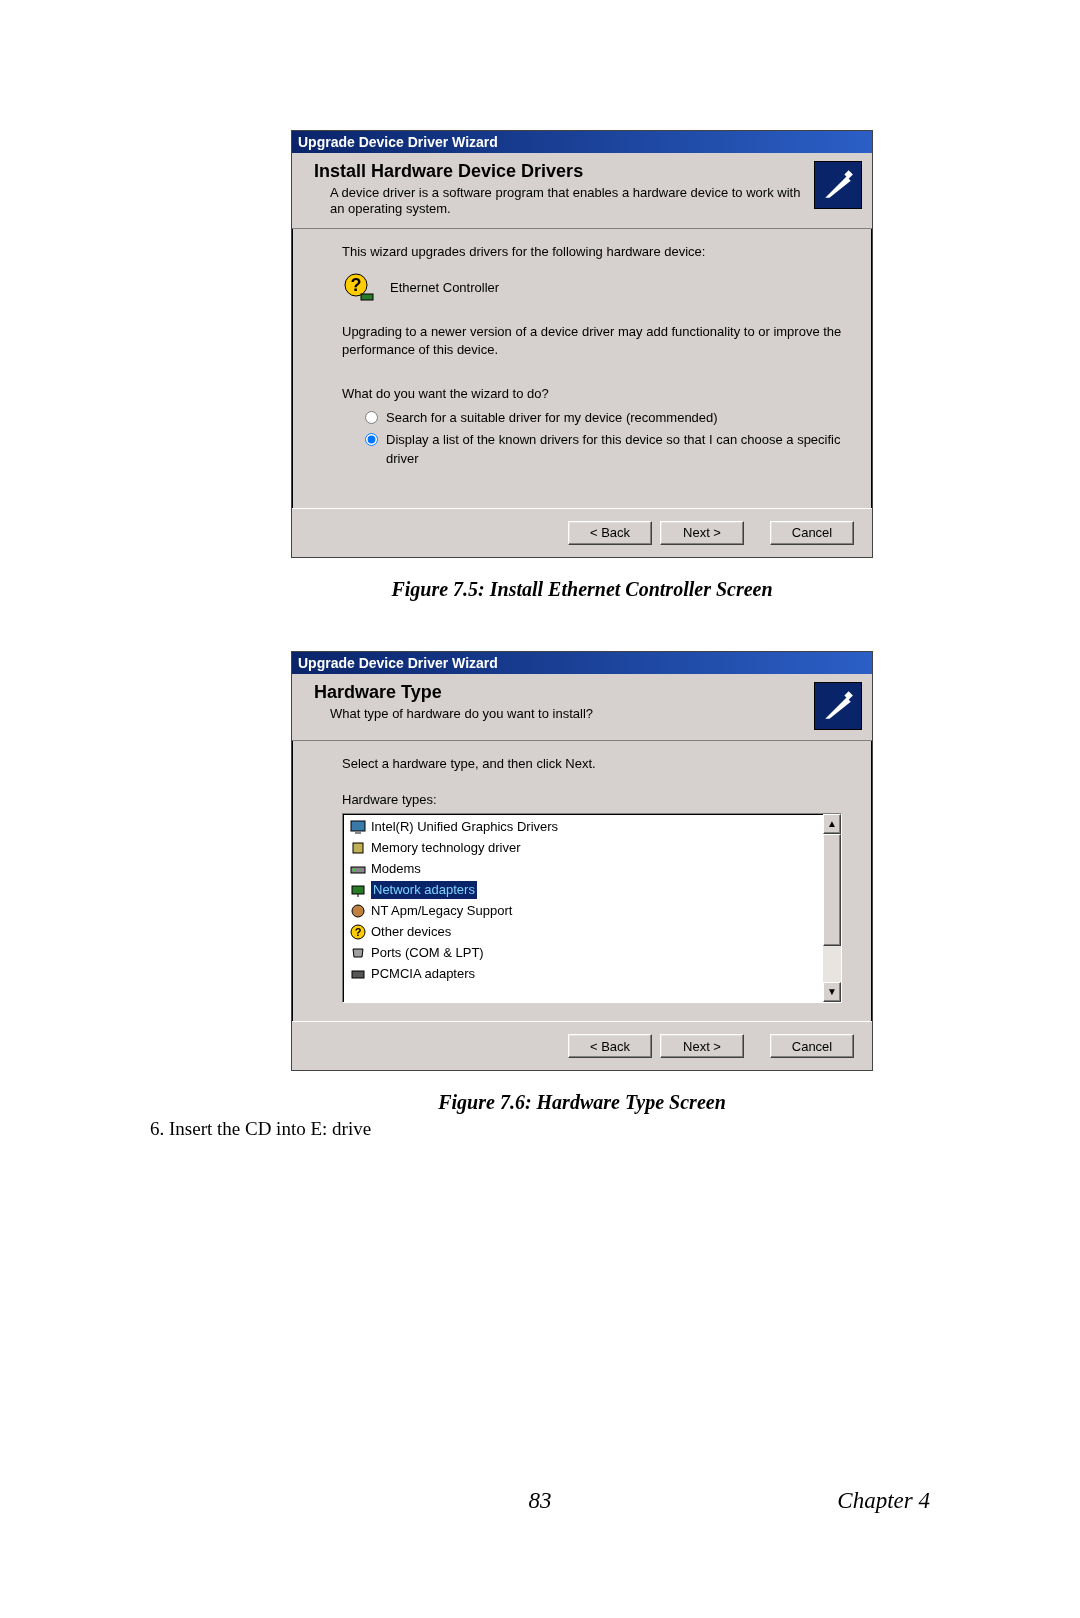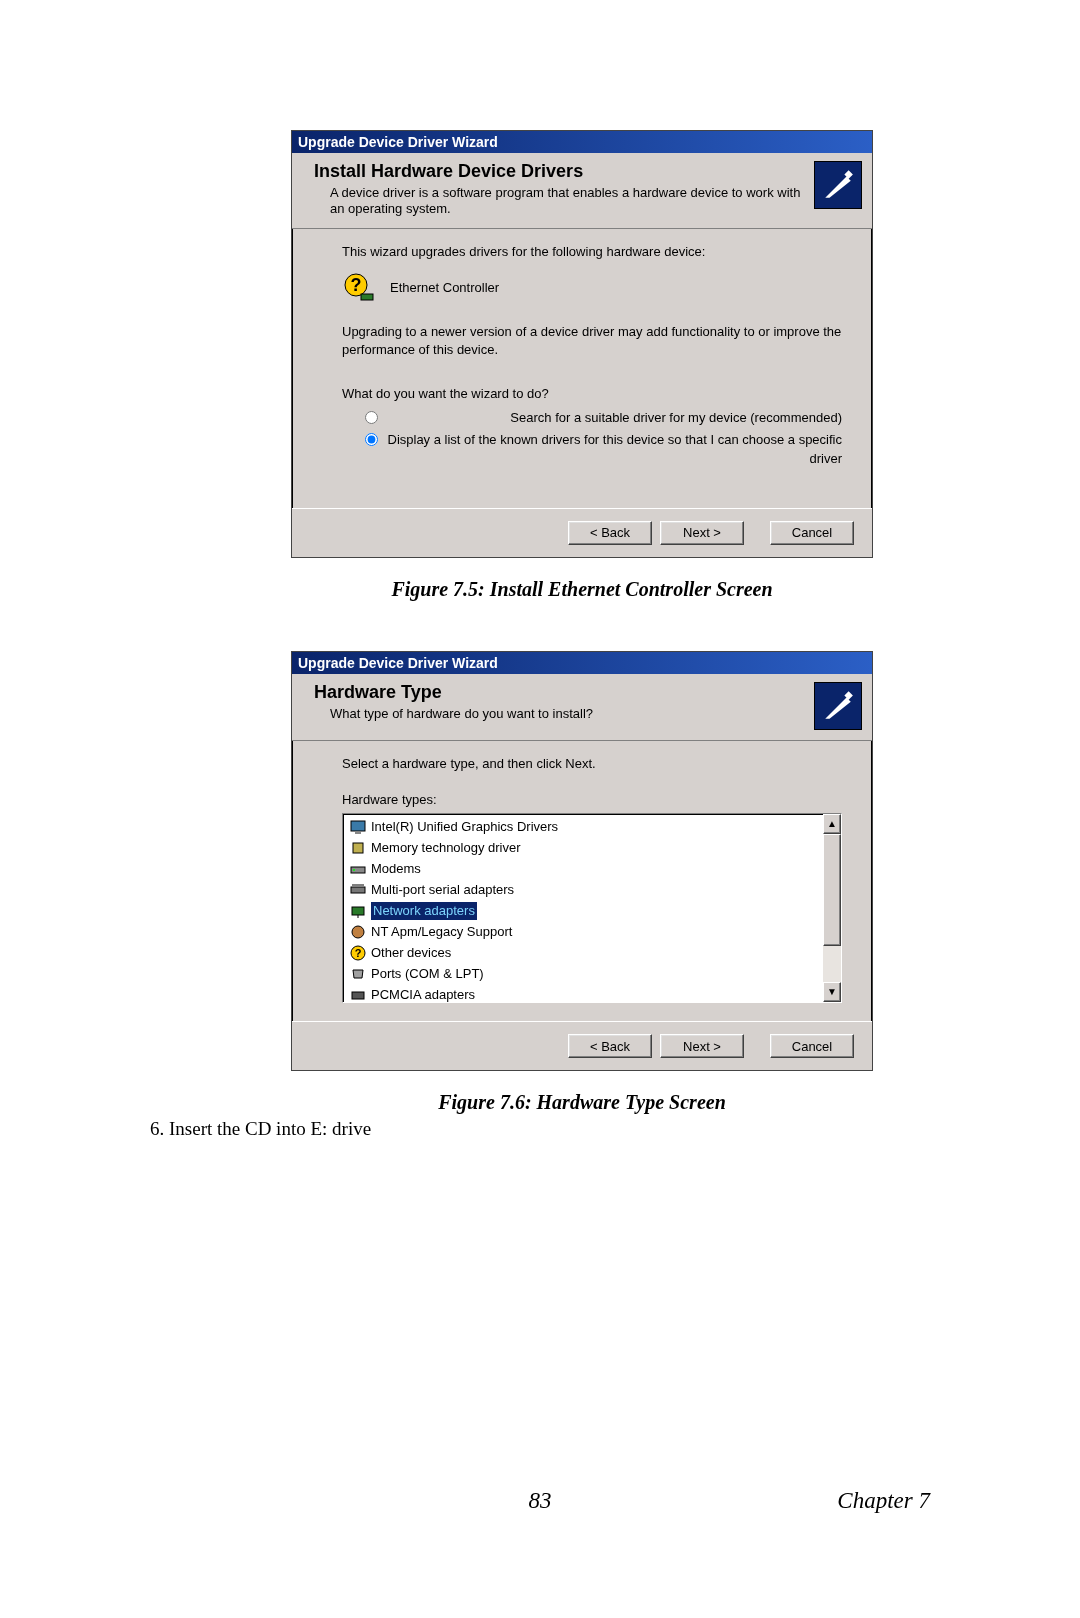--- a/index.html
+++ b/index.html
@@ -83,21 +83,21 @@
     display: inline-flex;
     align-items: center;
     justify-content: center;
   }
   .radio-row {
     display: flex;
     align-items: flex-start;
     margin: 4px 0 4px 18px;
   }
   .radio-row input { margin-right: 8px; margin-top: 2px; flex: none;}
-  .radio-row span { flex:1;text-align:right; }
+  .radio-row span { flex:1; }
   .button-bar {
     border-top: 1px solid #fff;
     padding: 12px 18px;
     display: flex;
     justify-content: flex-end;
     gap: 8px;
     background: #d6d1ce;
   }
   .btn {
     width: 84px;
@@ -279,29 +279,20 @@
             </div>
             <div class="listitem">
               <span class="li-icon">
                 <svg width="16" height="16" viewBox="0 0 16 16">
                   <rect x="1" y="6" width="14" height="6" fill="#888" stroke="#000"></rect>
                   <circle cx="4" cy="9" r="1" fill="#0f0"></circle>
                 </svg>
               </span>
               <span class="li-label">Modems</span>
             </div>
-            <div class="listitem">
-              <span class="li-icon">
-                <svg width="16" height="16" viewBox="0 0 16 16">
-                  <rect x="1" y="5" width="14" height="6" fill="#777" stroke="#000"></rect>
-                  <line x1="2" y1="3" x2="14" y2="3" stroke="#000"></line>
-                </svg>
-              </span>
-              <span class="li-label">Multi-port serial adapters</span>
-            </div>
             <div class="listitem selected">
               <span class="li-icon">
                 <svg width="16" height="16" viewBox="0 0 16 16">
                   <rect x="2" y="4" width="12" height="8" fill="#2a7a2a" stroke="#000"></rect>
                   <line x1="8" y1="12" x2="8" y2="15" stroke="#000"></line>
                 </svg>
               </span>
               <span class="li-label">Network adapters</span>
             </div>
             <div class="listitem">
@@ -353,16 +344,16 @@
       <button class="btn cancel">Cancel</button>
     </div>
   </div>
 
   <div class="caption" style="margin-bottom:0;">Figure 7.6: Hardware Type Screen</div>
   <div class="step-text">6.  Insert the CD into E: drive</div>
 
   <div class="footer">
     <span style="flex:1"></span>
     <span style="position:absolute; left:50%; transform:translateX(-50%);">83</span>
-    <span>Chapter 7</span>
+    <span>Chapter 4</span>
   </div>
 
 </div>
 
 </body></html>

